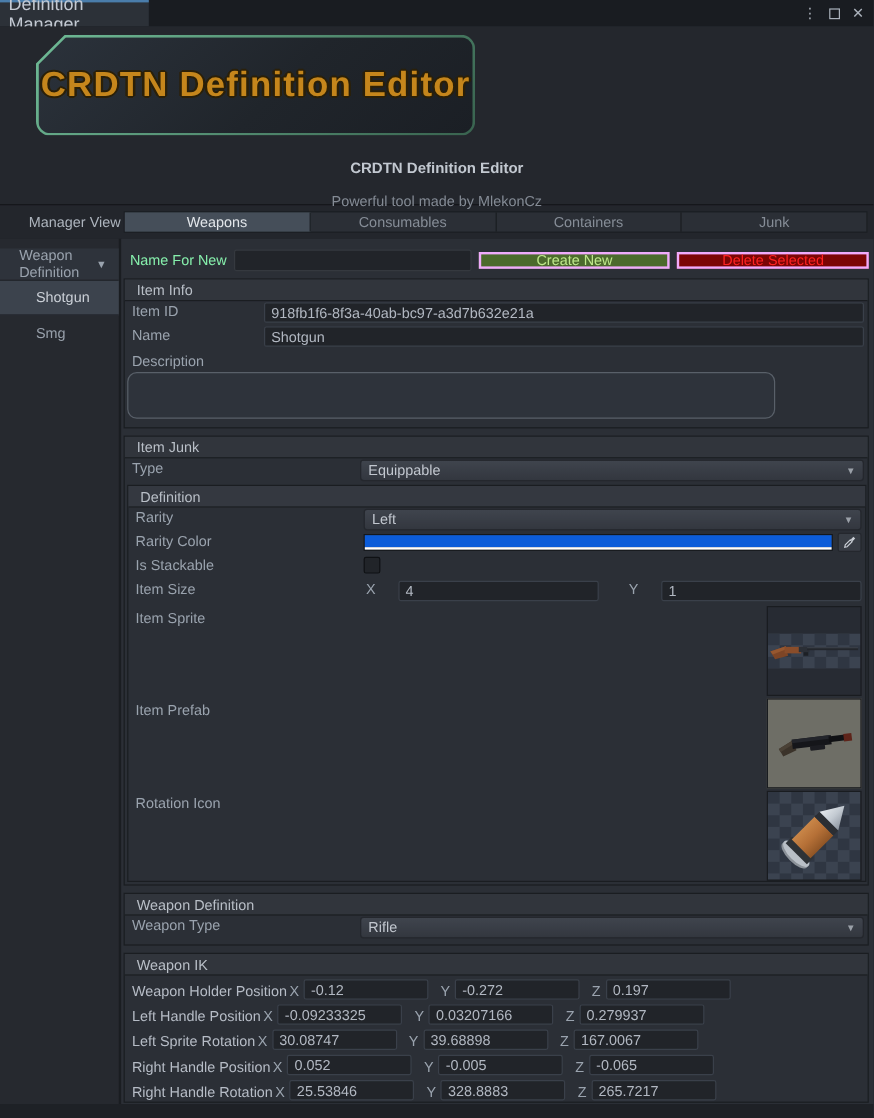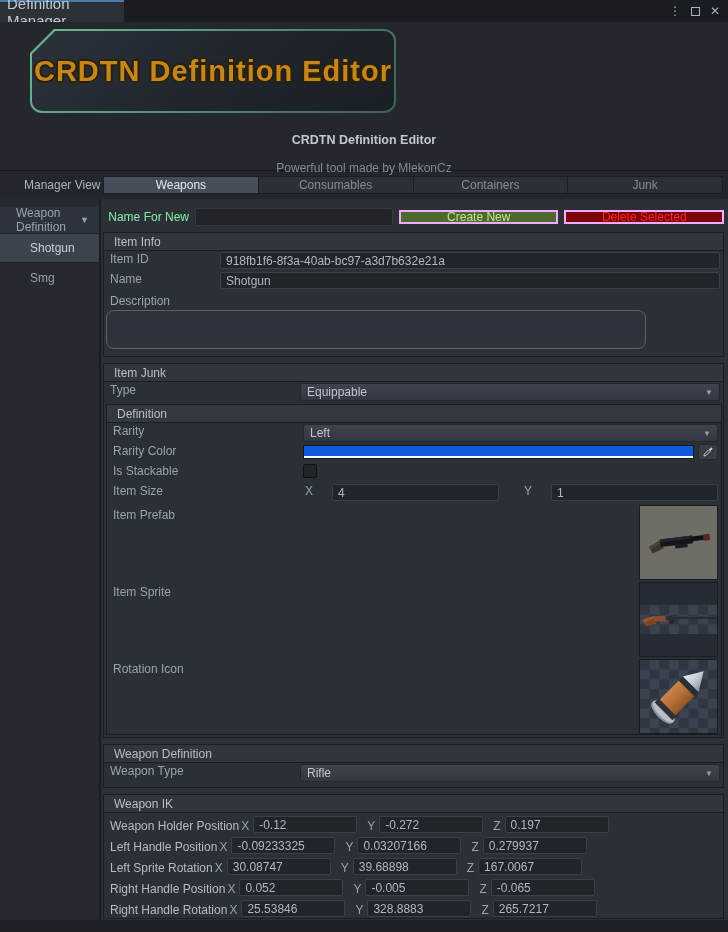--- a/index.html
+++ b/index.html
@@ -227,50 +227,50 @@
         </div>
         <div class="row">
           <span class="lbl-wide">Item Size</span>
           <span class="axis">X</span>
           <input class="txtfield" type="text" value="4" style="">
           <span class="axis" style="margin-left:10px;">Y</span>
           <input class="txtfield" type="text" value="1" style="">
         </div>
 
         <div class="preview-row">
+          <span class="lbl">Item Sprite</span>
+          <div class="preview-box pv-dark">
+            <div class="sprite-band checker">
+              <svg class="pv-svg" viewBox="0 0 78 29">
+                <polygon points="2,15 15,10.5 17,18.5 6,21.5" fill="#7d4526"></polygon>
+                <polygon points="2,15 15,10.5 15.5,13 4,17.5" fill="#96572f"></polygon>
+                <rect x="14" y="11" width="14" height="5.5" fill="#8a4d2a"></rect>
+                <rect x="26" y="11" width="9" height="4.5" fill="#2b2f36"></rect>
+                <rect x="33" y="11.2" width="43" height="2.6" fill="#23262c"></rect>
+                <rect x="33" y="11.2" width="43" height="1" fill="#3a4049"></rect>
+                <rect x="30" y="15.5" width="4" height="3" fill="#1d2025"></rect>
+              </svg>
+            </div>
+          </div>
+        </div>
+
+        <div class="preview-row">
           <span class="lbl">Item Prefab</span>
           <div class="preview-box pv-gray">
             <svg class="pv-svg" viewBox="0 0 78 76">
               <g transform="rotate(-7 39 38)">
                 <polygon points="8,39 21,33 23,42 11,46" fill="#3b332a"></polygon>
                 <polygon points="8,39 21,33 22,36 9,42" fill="#4a4136"></polygon>
                 <rect x="20" y="32.5" width="34" height="8" fill="#15161a"></rect>
                 <rect x="20" y="32.5" width="34" height="3" fill="#23252b"></rect>
                 <rect x="35" y="40" width="13" height="4" rx="1" fill="#1c1d22"></rect>
                 <rect x="52" y="33.5" width="16" height="5" fill="#101114"></rect>
                 <rect x="65" y="33" width="7" height="6.5" fill="#5e241a"></rect>
               </g>
             </svg>
-          </div>
-        </div>
-
-        <div class="preview-row">
-          <span class="lbl">Item Sprite</span>
-          <div class="preview-box pv-dark">
-            <div class="sprite-band checker">
-              <svg class="pv-svg" viewBox="0 0 78 29">
-                <polygon points="2,15 15,10.5 17,18.5 6,21.5" fill="#7d4526"></polygon>
-                <polygon points="2,15 15,10.5 15.5,13 4,17.5" fill="#96572f"></polygon>
-                <rect x="14" y="11" width="14" height="5.5" fill="#8a4d2a"></rect>
-                <rect x="26" y="11" width="9" height="4.5" fill="#2b2f36"></rect>
-                <rect x="33" y="11.2" width="43" height="2.6" fill="#23262c"></rect>
-                <rect x="33" y="11.2" width="43" height="1" fill="#3a4049"></rect>
-                <rect x="30" y="15.5" width="4" height="3" fill="#1d2025"></rect>
-              </svg>
-            </div>
           </div>
         </div>
 
         <div class="preview-row" style="height:77px;">
           <span class="lbl">Rotation Icon</span>
           <div class="preview-box checker">
             <svg class="pv-svg" viewBox="0 0 78 76">
               <defs>
                 <linearGradient id="copper" x1="0" y1="0" x2="1" y2="0">
                   <stop offset="0" stop-color="#c98648"></stop>

